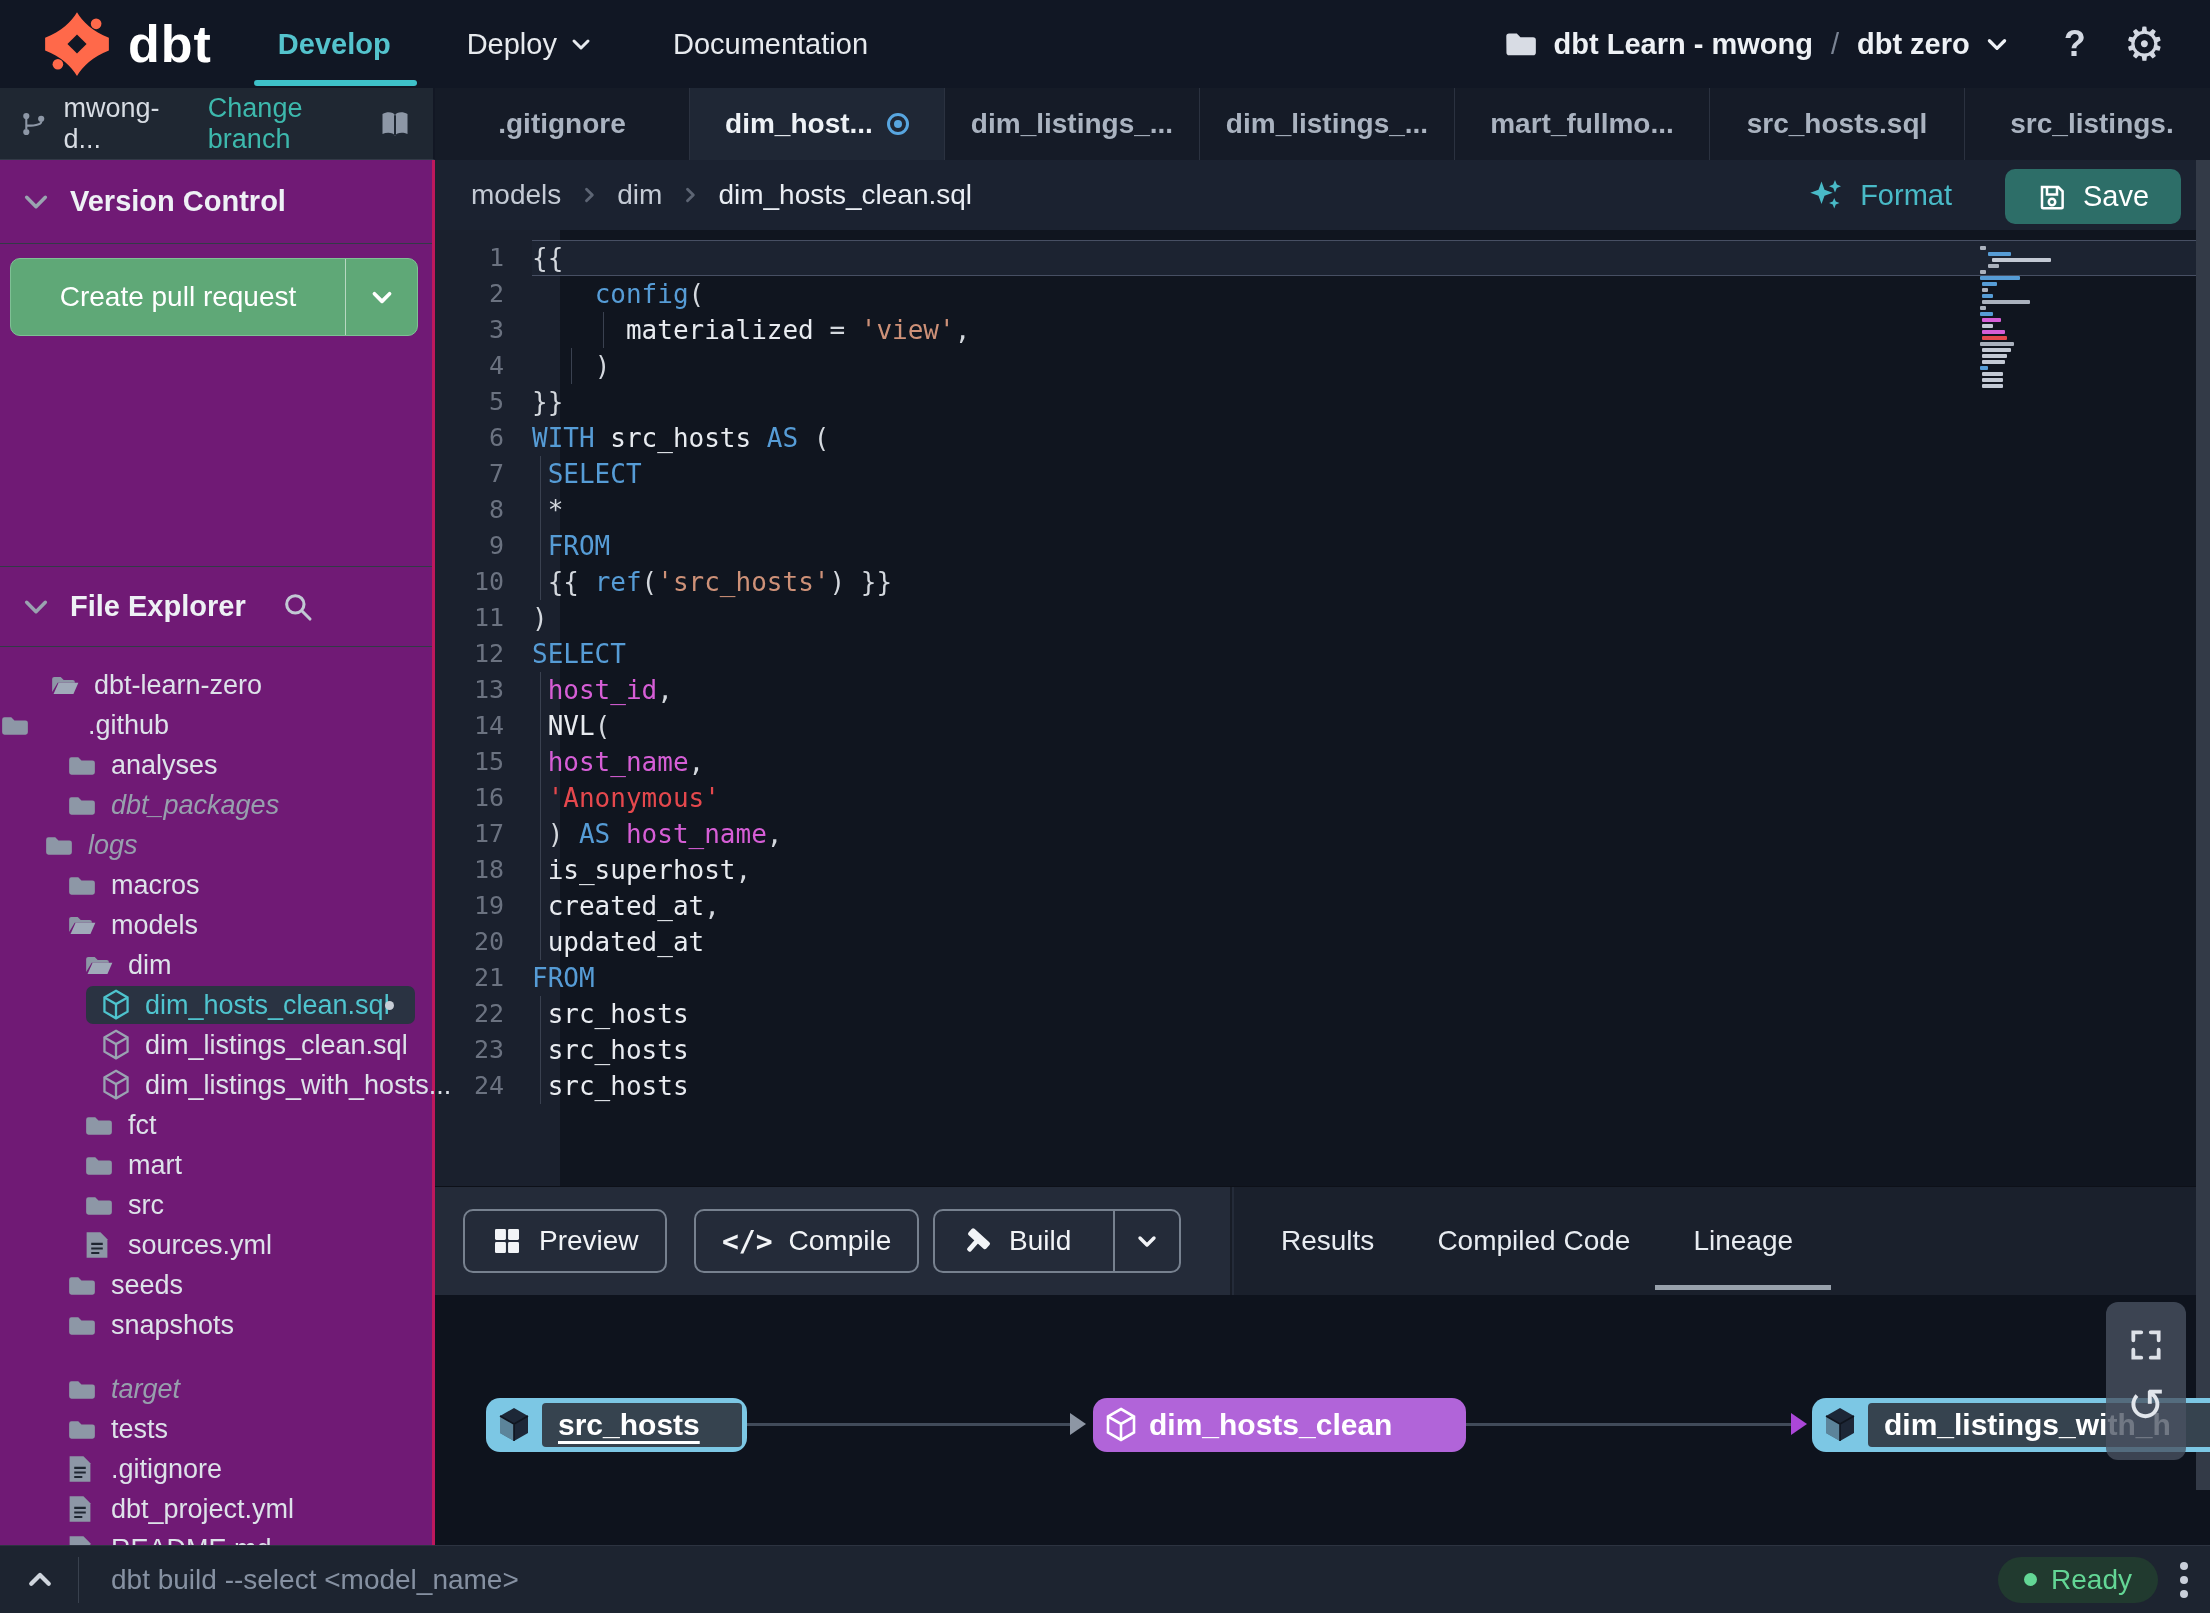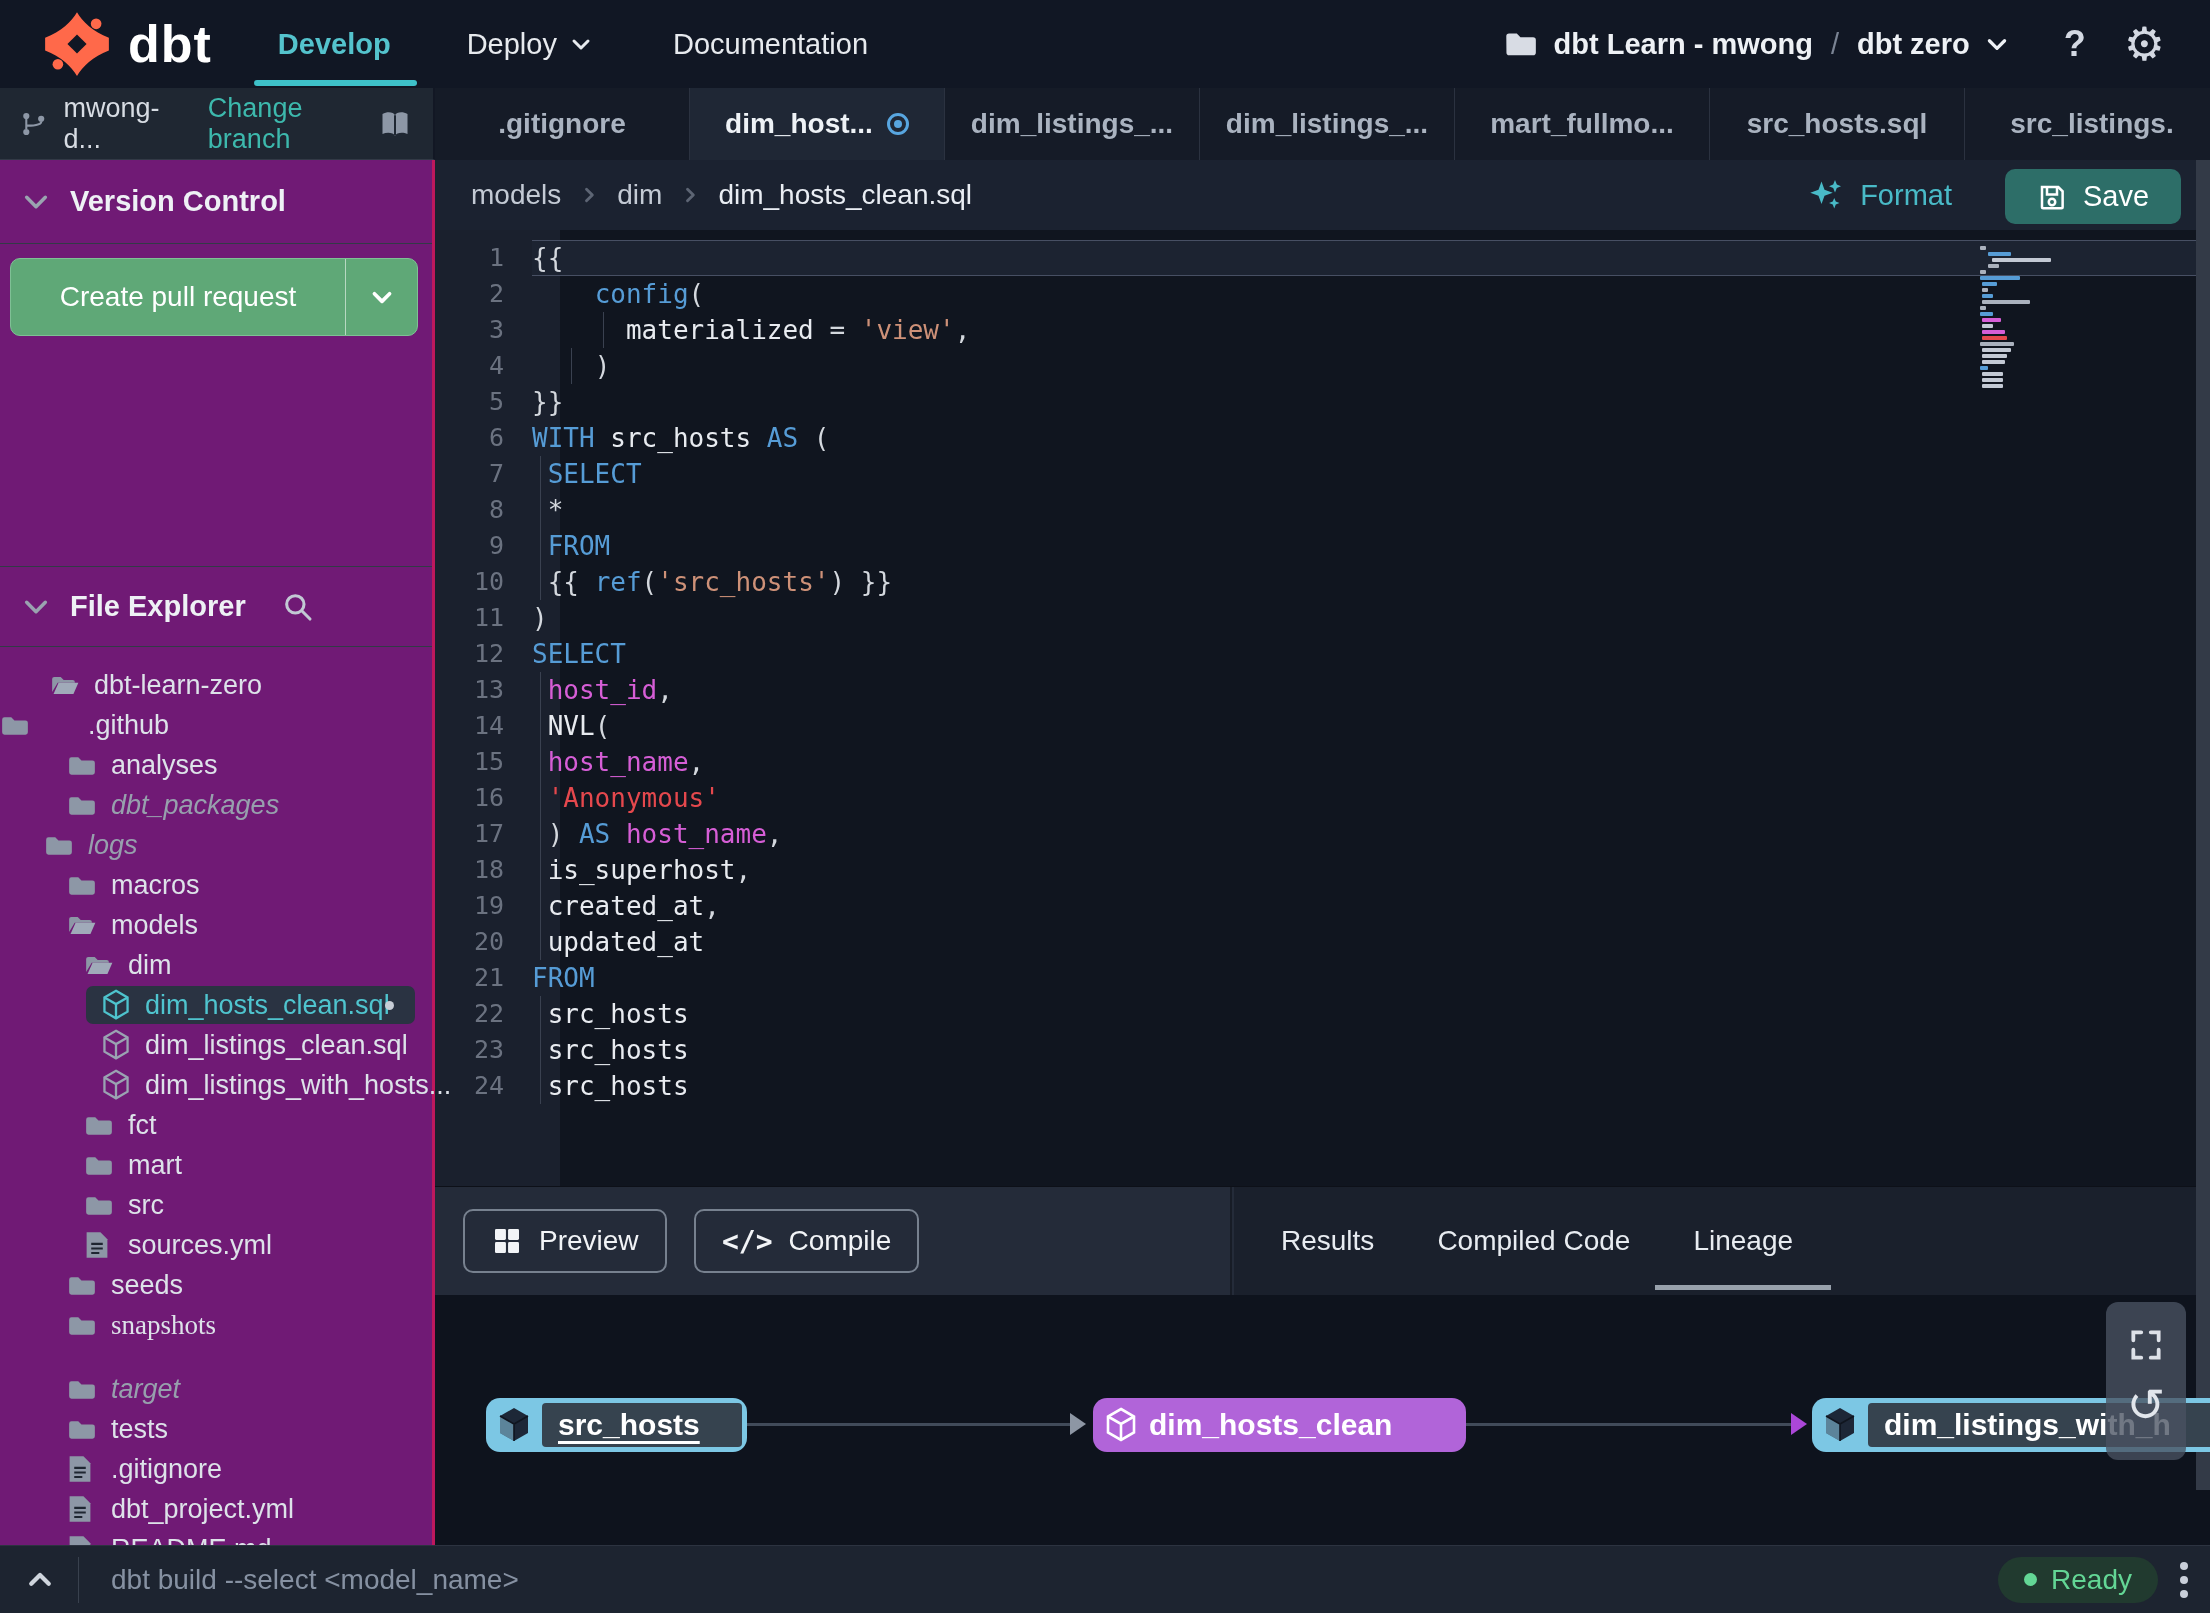--- a/index.html
+++ b/index.html
@@ -403,21 +403,21 @@
           <span class="tlabel">sources.yml</span>
         </div>
         <div class="trow" style="padding-left: 67px;">
           <span class="ticon">
             <svg width="30" height="26" viewBox="0 0 28 24">
               <path d="M2 7 q0 -2.2 2.2 -2.2 h6.3 l3 3 h10.3 q2.2 0 2.2 2.2 v8.8 q0 2.2 -2.2 2.2 H4.2 Q2 21 2 18.8 Z" fill="#8d97a6"></path>
             </svg>
           </span>
           <span class="tlabel">seeds</span>
         </div>
-        <div class="trow" style="padding-left: 67px; font-family: Liberation Serif, serif;">
+        <div class="trow" style="padding-left: 67px;">
           <span class="ticon">
             <svg width="30" height="26" viewBox="0 0 28 24">
               <path d="M2 7 q0 -2.2 2.2 -2.2 h6.3 l3 3 h10.3 q2.2 0 2.2 2.2 v8.8 q0 2.2 -2.2 2.2 H4.2 Q2 21 2 18.8 Z" fill="#8d97a6"></path>
             </svg>
           </span>
           <span class="tlabel">snapshots</span>
         </div>
         <div class="trow italic" style="padding-left: 67px; margin-top: 24px;">
           <span class="ticon">
             <svg width="30" height="26" viewBox="0 0 28 24">
@@ -599,20 +599,36 @@
             <rect x="12.8" y="3" width="8.2" height="8.2" rx="1"></rect>
           <rect x="3" y="12.8" width="8.2" height="8.2" rx="1"></rect>
             <rect x="12.8" y="12.8" width="8.2" height="8.2" rx="1"></rect>
         </svg>
         <span class="btn-label">Preview</span>
       </div>
       <div class="btn" style="left:259px">
         <span class="compile-glyph">&lt;/&gt;</span>
         <span class="btn-label">Compile</span>
       </div>
+      <div class="btn btn-build" style="left:498px">
+        <span class="b-main">
+          <svg width="32" height="32" viewBox="0 0 24 24" fill="#f2f4f7">
+            <g transform="rotate(42 12 12)">
+                <rect x="3" y="6.5" width="18" height="6.5" rx="1.5"></rect>
+                <rect x="10.2" y="7" width="3.6" height="15" rx="1.4"></rect>
+              </g>
+          </svg>
+          <span class="btn-label">Build</span>
+        </span>
+        <span class="b-split">
+          <svg width="24" height="24" viewBox="0 0 24 24" fill="none" stroke="#f2f4f7" stroke-width="3.4" stroke-linecap="round" stroke-linejoin="round">
+              <path d="M5 9 L12 16 L19 9"></path>
+            </svg>
+        </span>
+      </div>
     </div>
     <div class="ab-right">
       <span class="ab-tab">Results</span>
       <span class="ab-tab">Compiled Code</span>
       <span class="ab-tab active">Lineage</span>
     </div>
   </div>
 
   <div class="lineage">
     <div class="edge" style="left:312px;width:323px"></div>

